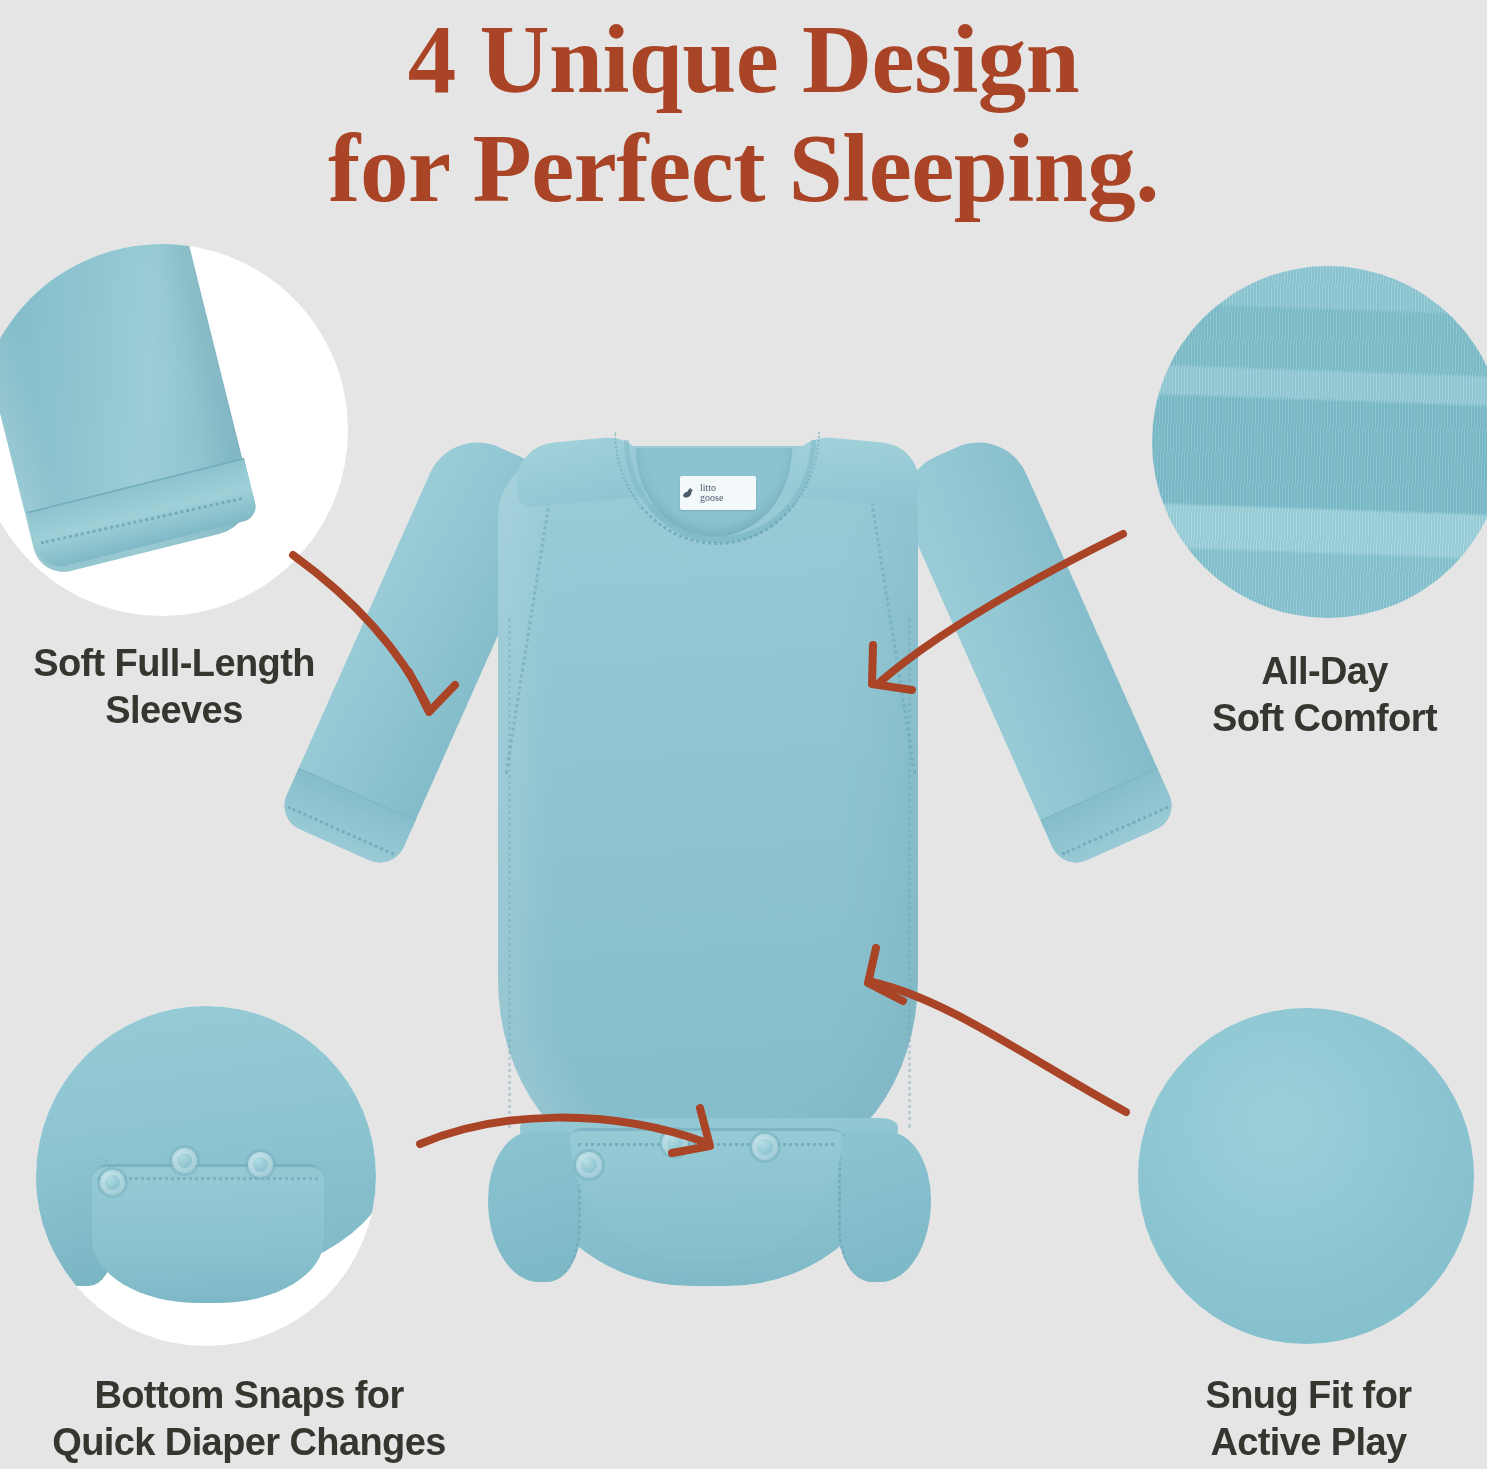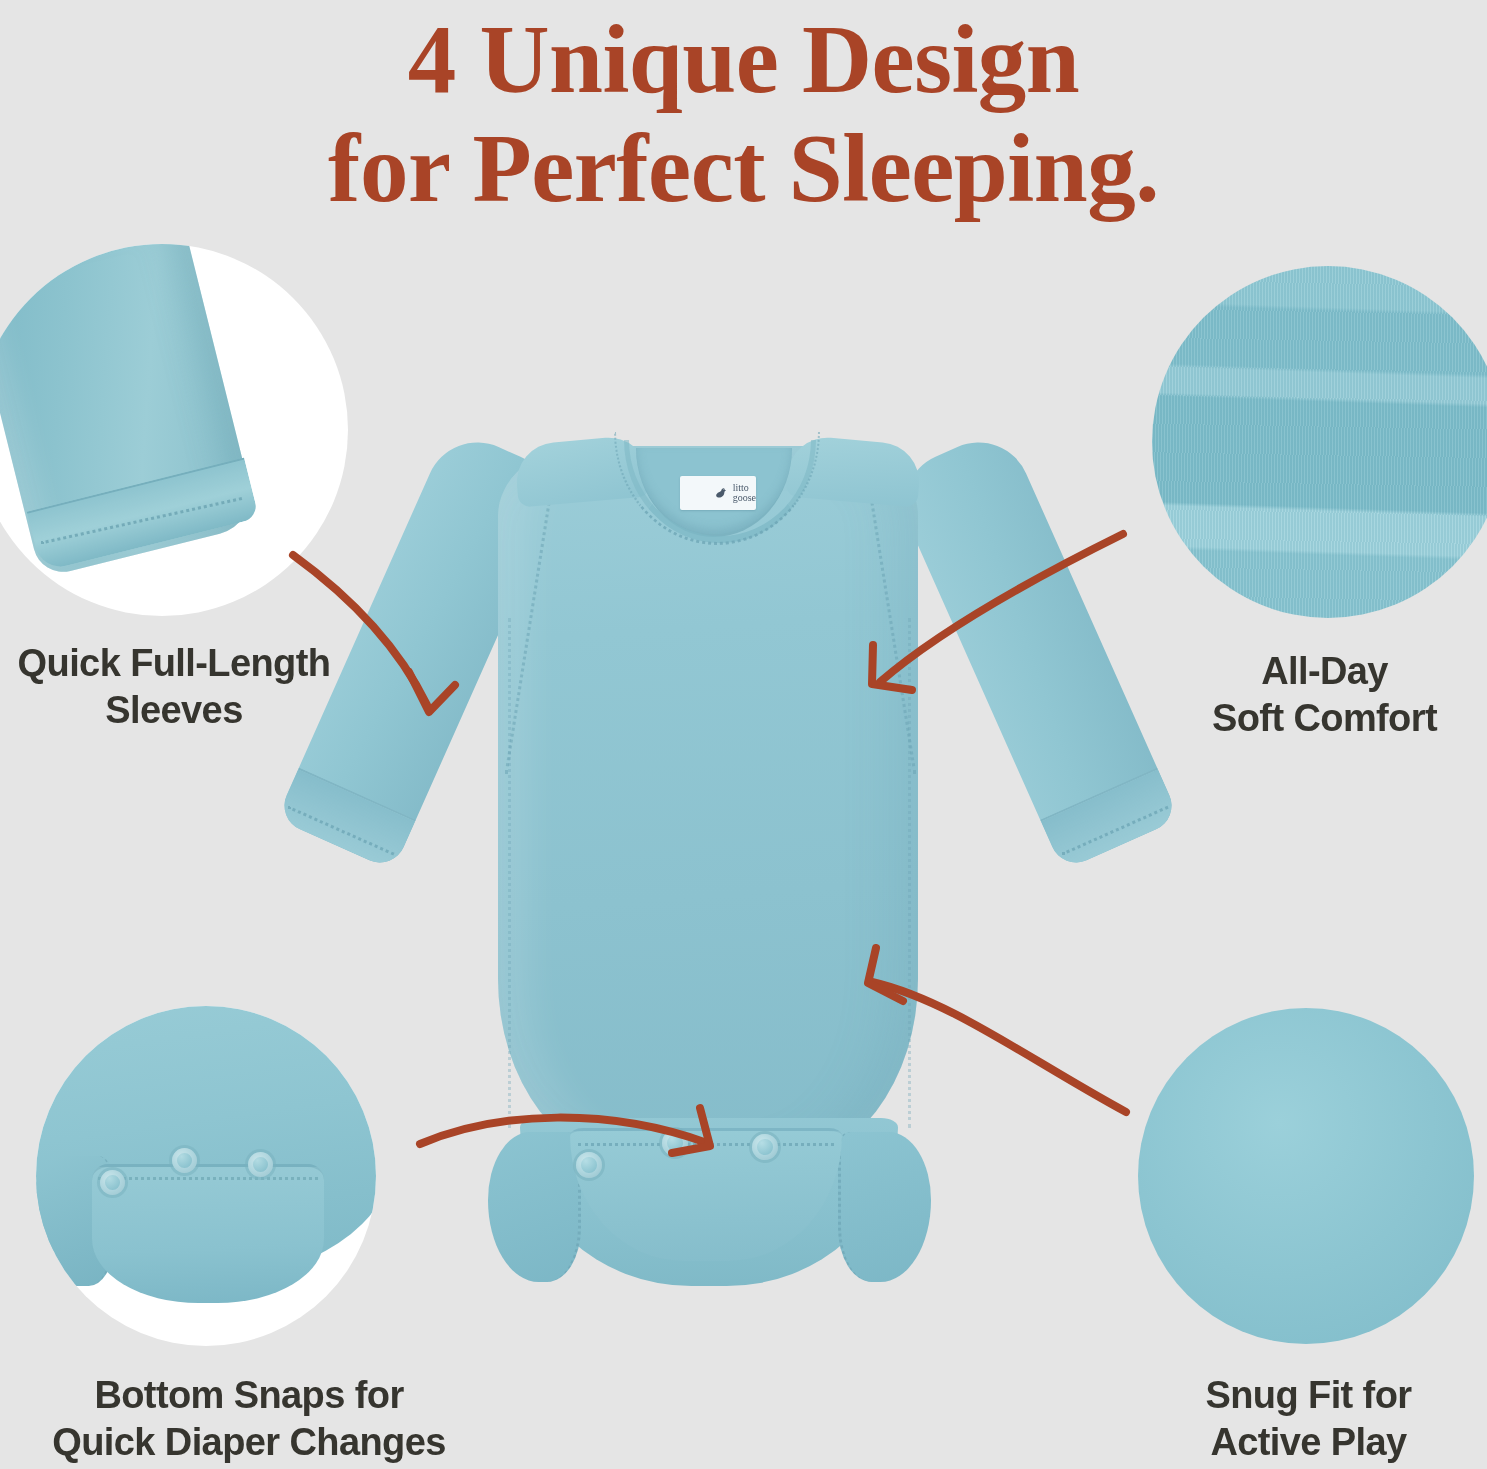--- a/index.html
+++ b/index.html
@@ -198,21 +198,21 @@
 
   
   .brand-tag {
     position: absolute;
     left: 452px; top: 58px;
     width: 76px; height: 34px;
     background: #f3f8fa;
     border-radius: 2px;
     display: flex;
     align-items: center;
-    justify-content: flex-end;
+    justify-content: flex-start;
     gap: 4px;
     box-shadow: 0 1px 2px rgba(80,130,145,.35);
   }
   .brand-mark { width: 16px; height: 16px; flex: 0 0 auto; }
   .brand-text {
     font-family: "Liberation Serif", serif;
     font-size: 10px;
     line-height: 1.0;
     color: #4a5a6b;
     white-space: pre-line;
@@ -370,21 +370,21 @@
       <path d="M873,645 L872,684 L912,690"></path>
 
       <path d="M420,1144 C500,1110 610,1108 707,1143"></path>
       <path d="M672,1153 L710,1146 L700,1108"></path>
 
       <path d="M1126,1112 C1030,1060 950,1000 872,982"></path>
       <path d="M876,948 L868,983 L903,1001"></path>
     </g>
   </svg>
 
-  <div class="label label-tl">Quick Full-Length
+  <div class="label label-tl">Soft Full-Length
 Sleeves</div>
 
   <div class="label label-bl">Bottom Snaps for
 Quick Diaper Changes</div>
 
   <div class="label label-tr">All-Day
 Soft Comfort</div>
 
   <div class="label label-br">Snug Fit for
 Active Play</div>

